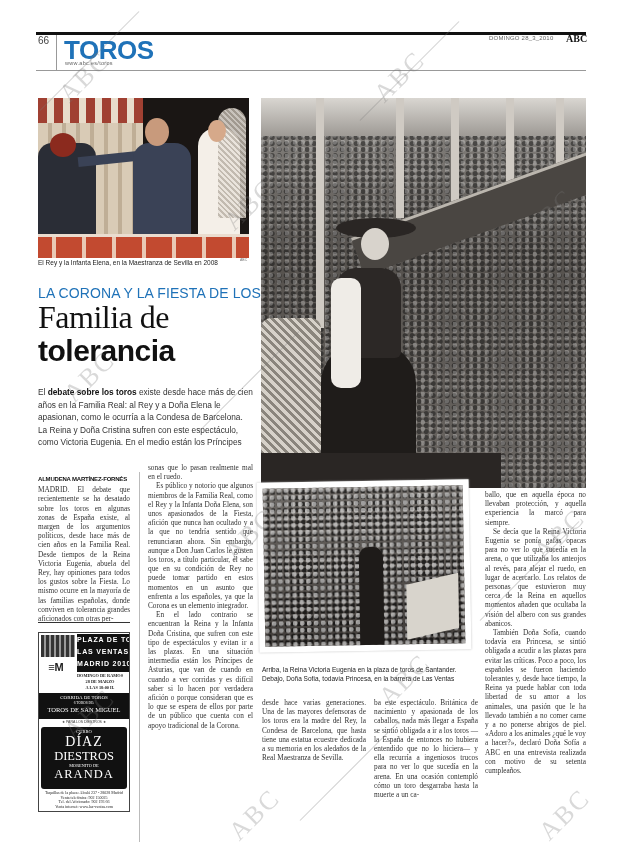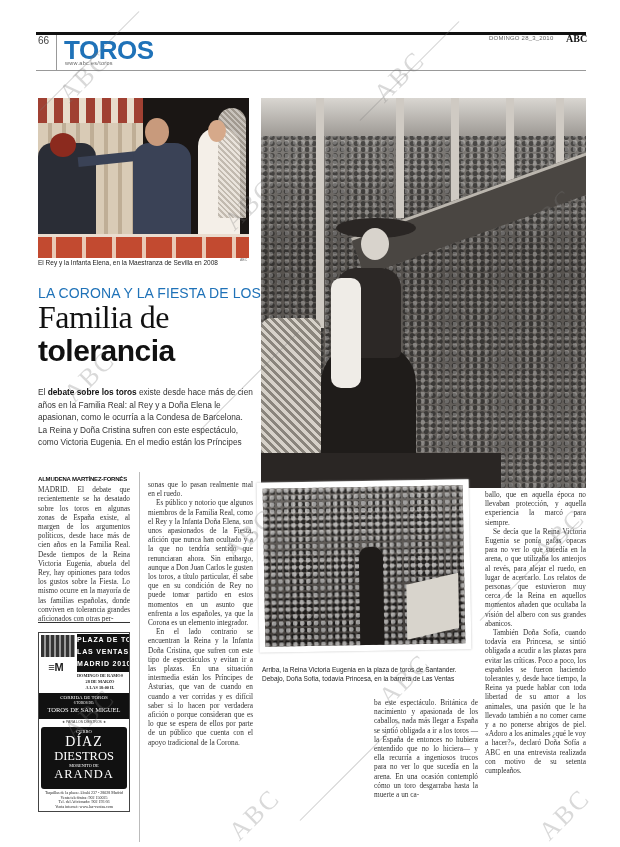--- a/index.html
+++ b/index.html
@@ -38,21 +38,21 @@
   .headline1 { position: absolute; left: 38px; top: 300px; font-family: "Liberation Serif", serif; font-size: 32px; color: #111; line-height: 34px; letter-spacing: -0.5px; }
   .headline2 { position: absolute; left: 38px; top: 334px; font-family: "Liberation Sans", sans-serif; font-weight: bold; font-size: 30px; color: #111; line-height: 34px; letter-spacing: -0.5px; }
   .lead { position: absolute; left: 38px; top: 386px; width: 215px; font-family: "Liberation Sans", sans-serif; font-size: 8.3px; line-height: 12.5px; color: #333; }
   .lead b { color: #111; }
 
   
   .col { position: absolute; font-family: "Liberation Serif", serif; font-size: 7.3px; line-height: 9.2px; color: #333; text-align: justify; hyphens: auto; }
   .col p { text-indent: 8px; }
   .col p.noindent { text-indent: 0; }
   .col1 { left: 38px; top: 475px; width: 92px; }
-  .col2 { left: 148px; top: 480px; width: 105px; }
+  .col2 { left: 148px; top: 463px; width: 105px; }
   .col3 { left: 262px; top: 698px; width: 104px; }
   .col4 { left: 374px; top: 698px; width: 104px; }
   .col5 { left: 485px; top: 490px; width: 101px; }
   .byline { font-family: "Liberation Sans", sans-serif; font-weight: bold; font-size: 6px; color: #111; letter-spacing: -0.2px; display: block; margin-bottom: 1px; }
   .col-rule { position: absolute; width: 1px; background: #bbb; }
 
   
   .ad-rule { position: absolute; left: 38px; top: 622px; width: 92px; height: 1px; background: #333; }
   .ad { position: absolute; left: 38px; top: 632px; width: 92px; height: 180px; border: 1px solid #444; background: #fff; font-family: "Liberation Sans", sans-serif; text-align: center; overflow: hidden; }
   .ad-building { position: absolute; left: 2px; top: 2px; width: 34px; height: 22px; background: repeating-linear-gradient(90deg, #333 0 3px, #999 3px 5px); }
@@ -145,20 +145,21 @@
 </div>
 <div class="col-rule" style="left:139px; top:472px; height:370px;"></div>
 
 <div class="col col2">
   <p class="noindent">sonas que lo pasan realmente mal en el ruedo.</p>
   <p>Es público y notorio que algunos miembros de la Familia Real, como el Rey y la Infanta Doña Elena, son unos apasionados de la Fiesta, afición que nunca han ocultado y a la que no tendría sentido que renunciaran ahora. Sin embargo, aunque a Don Juan Carlos le gusten los toros, a título particular, él sabe que en su condición de Rey no puede tomar partido en estos momentos en un asunto que enfrenta a los españoles, ya que la Corona es un elemento integrador.</p>
   <p>En el lado contrario se encuentran la Reina y la Infanta Doña Cristina, que sufren con este tipo de espectáculos y evitan ir a las plazas. En una situación intermedia están los Príncipes de Asturias, que van de cuando en cuando a ver corridas y es difícil saber si lo hacen por verdadera afición o porque consideran que es lo que se espera de ellos por parte de un público que cuenta con el apoyo tradicional de la Corona.</p>
 </div>
 
 <div class="col col3">
+  <p class="noindent">desde hace varias generaciones. Una de las mayores defensoras de los toros era la madre del Rey, la Condesa de Barcelona, que hasta tiene una estatua ecuestre dedicada a su memoria en los aledaños de la Real Maestranza de Sevilla.</p>
 </div>
 
 <div class="col col4">
   <p class="noindent">ba este espectáculo. Británica de nacimiento y apasionada de los caballos, nada más llegar a España se sintió obligada a ir a los toros —la España de entonces no hubiera entendido que no lo hiciera— y ella recurría a ingeniosos trucos para no ver lo que sucedía en la arena. En una ocasión contempló cómo un toro desgarraba hasta la muerte a un ca-</p>
 </div>
 
 <div class="col col5">
   <p class="noindent">ballo, que en aquella época no llevaban protección, y aquella experiencia la marcó para siempre.</p>
   <p>Se decía que la Reina Victoria Eugenia se ponía gafas opacas para no ver lo que sucedía en la arena, o que utilizaba los anteojos al revés, para alejar el ruedo, en lugar de acercarlo. Los relatos de personas que estuvieron muy cerca de la Reina en aquellos momentos añaden que ocultaba la visión del albero con sus grandes abanicos.</p>
   <p>También Doña Sofía, cuando todavía era Princesa, se sintió obligada a acudir a las plazas para evitar las críticas. Poco a poco, los españoles se fueron haciendo tolerantes y, desde hace tiempo, la Reina ya puede hablar con toda libertad de su amor a los animales, una pasión que le ha llevado también a no comer carne y a no ponerse abrigos de piel. «Adoro a los animales ¿qué le voy a hacer?», declaró Doña Sofía a ABC en una entrevista realizada con motivo de su setenta cumpleaños.</p>

